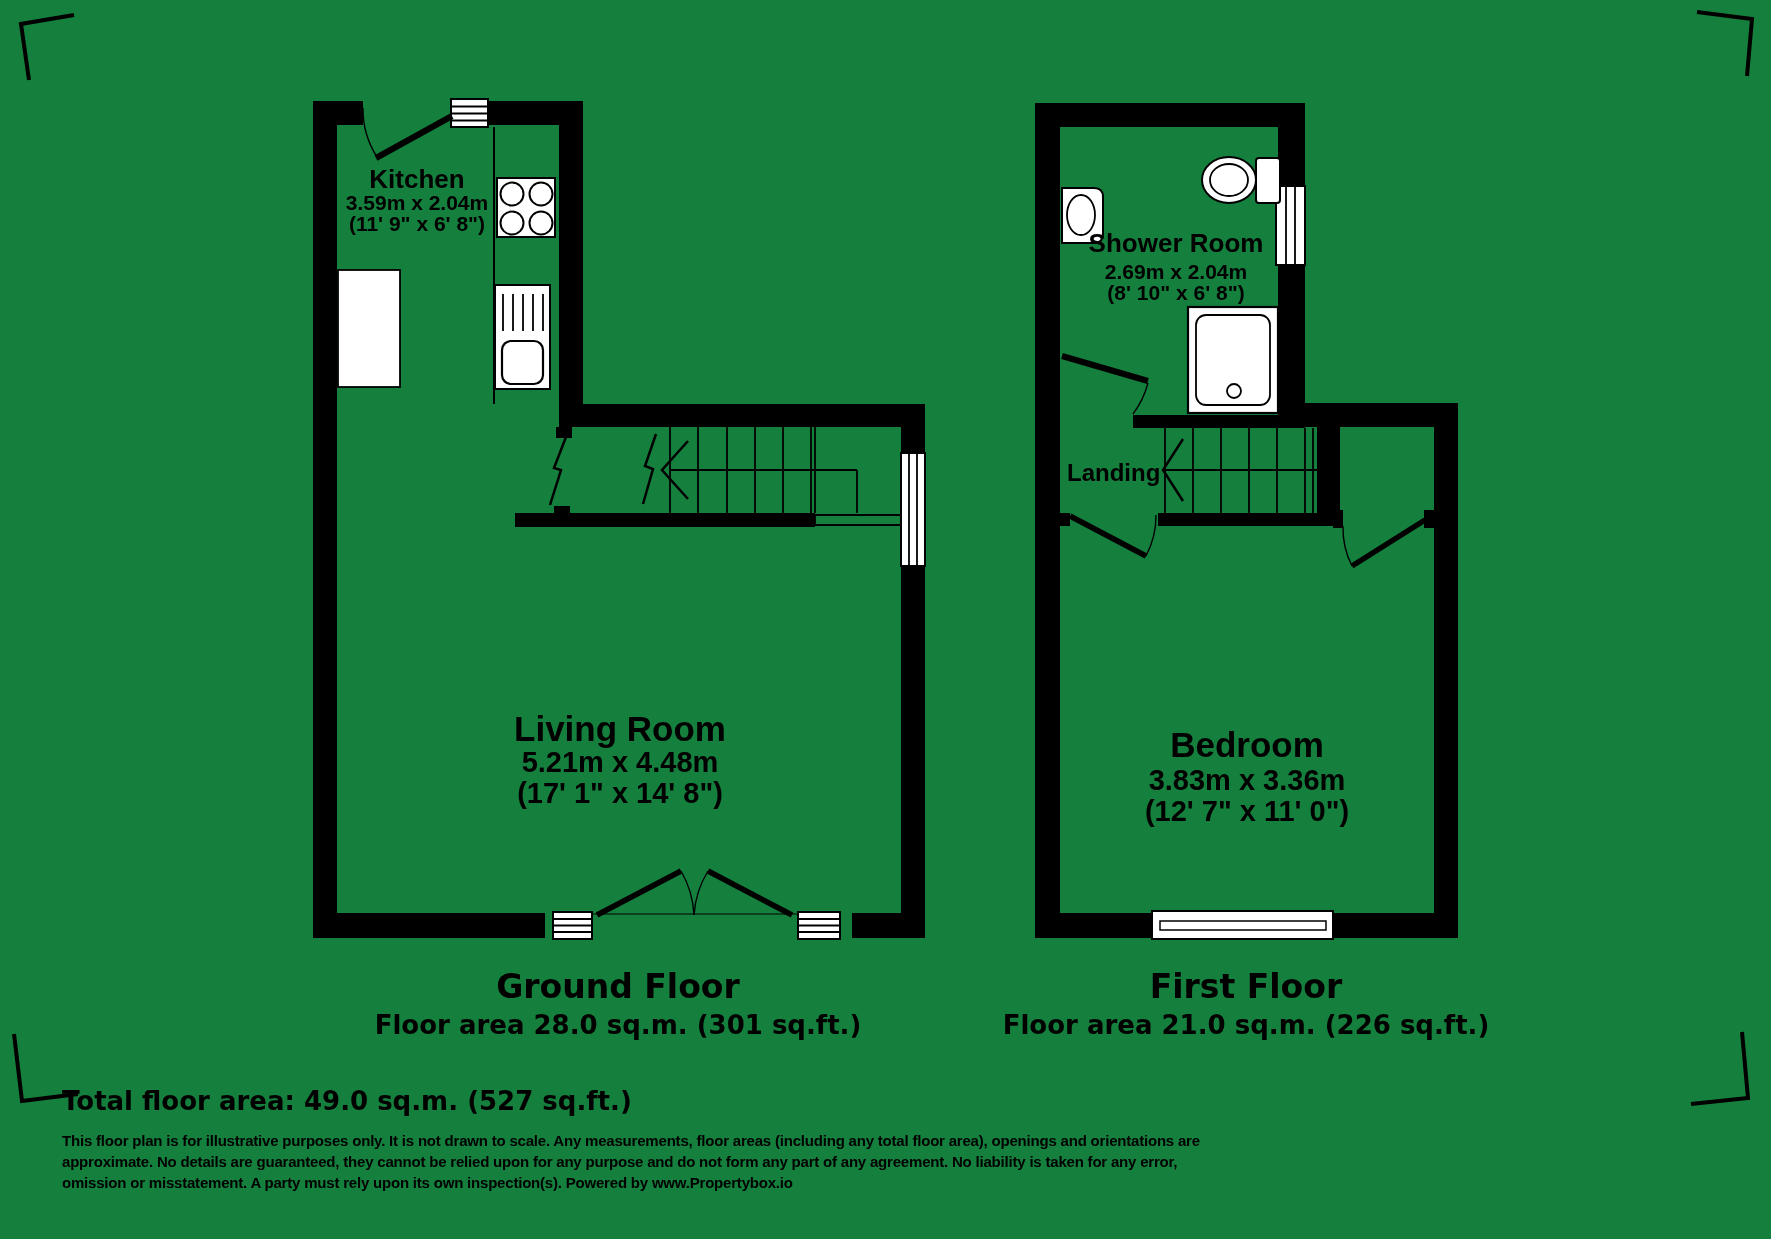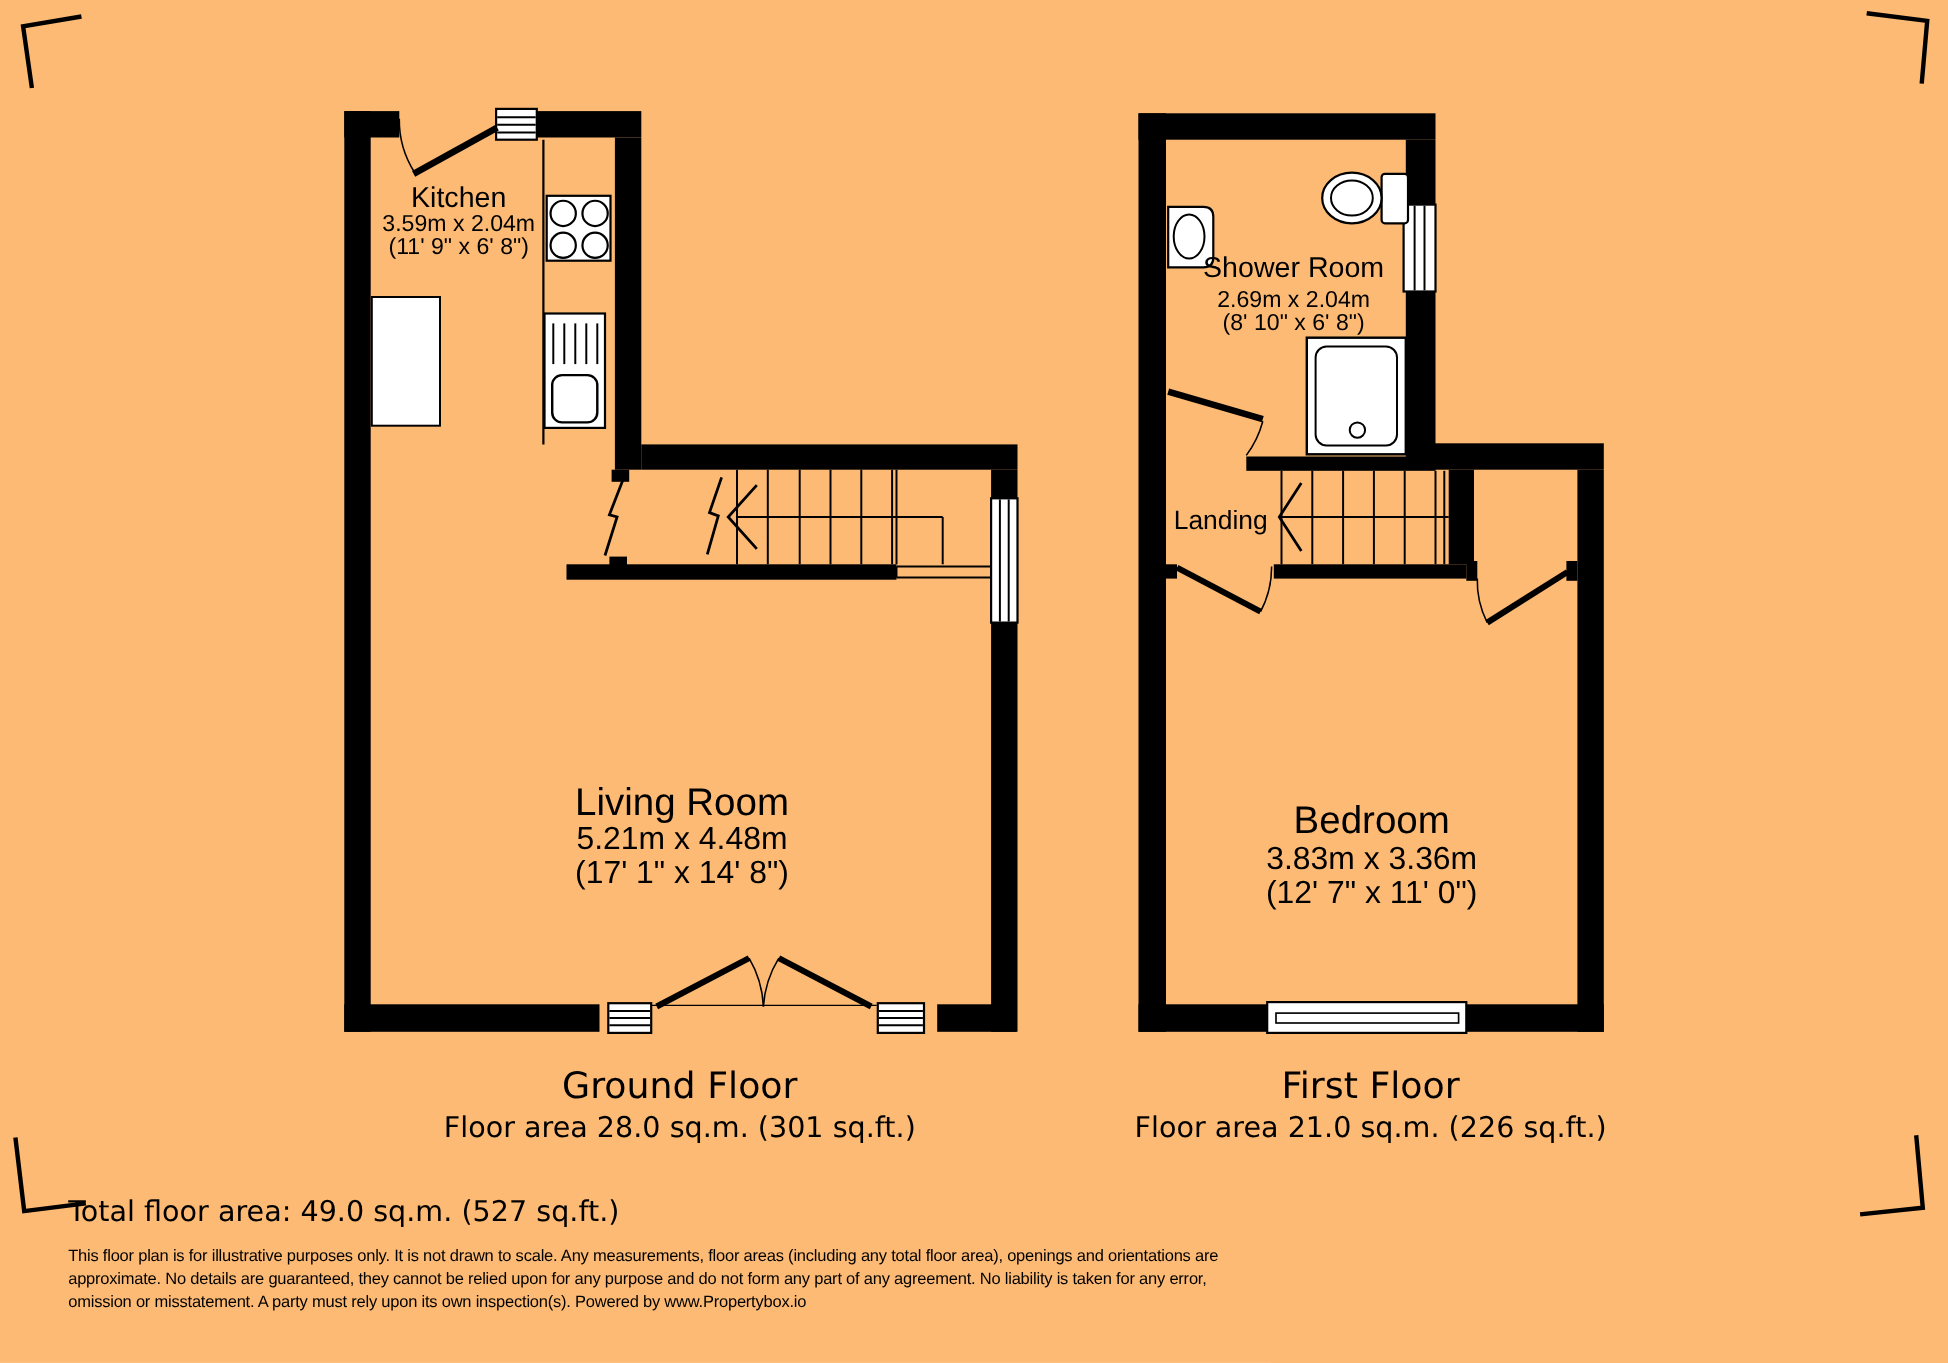--- a/index.html
+++ b/index.html
@@ -1,16 +1,16 @@
 <!DOCTYPE html>
 <html><head>
 <meta charset="utf-8">
 <style>
   html,body{margin:0;padding:0;background:#ffffff;}
-  .page{position:relative;width:1771px;height:1239px;background:#fdba74;overflow:hidden;}
+  .page{position:relative;width:1771px;height:1239px;background:#15803d;overflow:hidden;font-weight:bold;}
   svg{display:block;}
   text{fill:#000000;}
   .room-name{font-family:"Liberation Sans",sans-serif;font-size:26px;}
   .room-name-lg{font-family:"Liberation Sans",sans-serif;font-size:35px;}
   .room-dims{font-family:"Liberation Sans",sans-serif;font-size:21px;}
   .room-dims-lg{font-family:"Liberation Sans",sans-serif;font-size:29px;}
   .floor-title{font-family:"DejaVu Sans",sans-serif;font-size:33px;}
   .floor-area{font-family:"DejaVu Sans",sans-serif;font-size:26px;}
   .total-area{font-family:"DejaVu Sans",sans-serif;font-size:26px;}
   .disclaimer{font-family:"Liberation Sans",sans-serif;font-size:15px;letter-spacing:-0.2px;}

